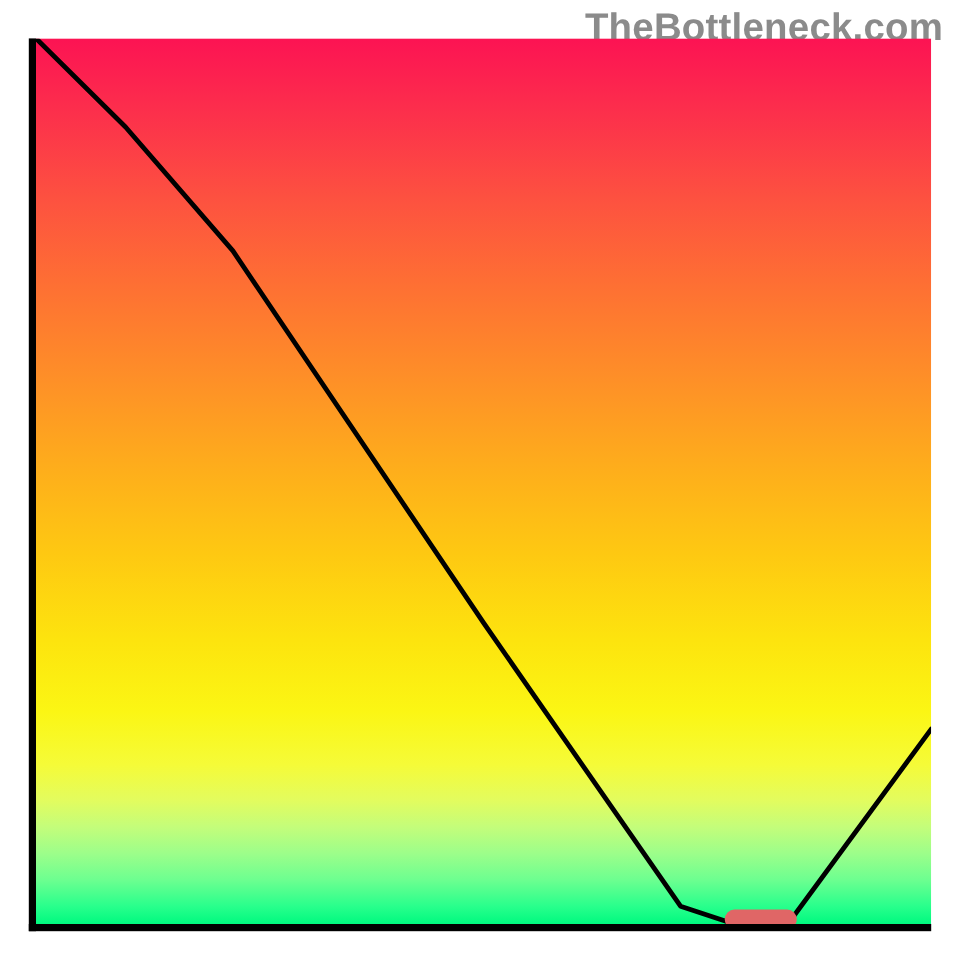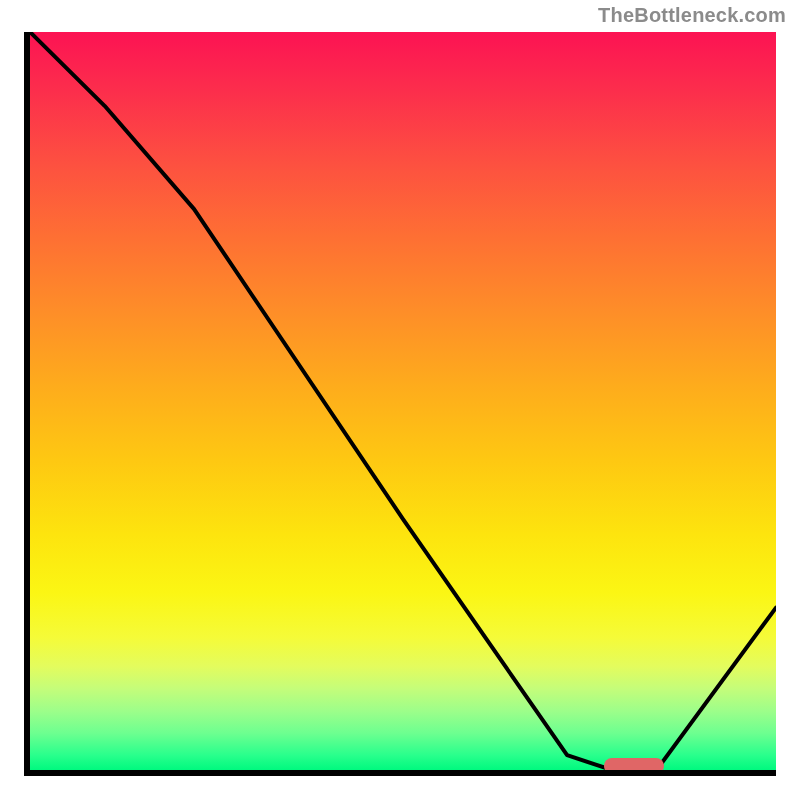--- a/index.html
+++ b/index.html
@@ -12,21 +12,21 @@
   }
   .wrap {
     position: relative;
     width: 800px;
     height: 800px;
   }
   .attribution {
     position: absolute;
     top: 4px;
     right: 14px;
-    font-size: 20px;
+    font-size: 32px;
     font-weight: bold;
     color: #8b8b8b;
     letter-spacing: 0.2px;
   }
   .plot-frame {
     position: absolute;
     left: 24px;
     top: 32px;
     width: 752px;
     height: 744px;

